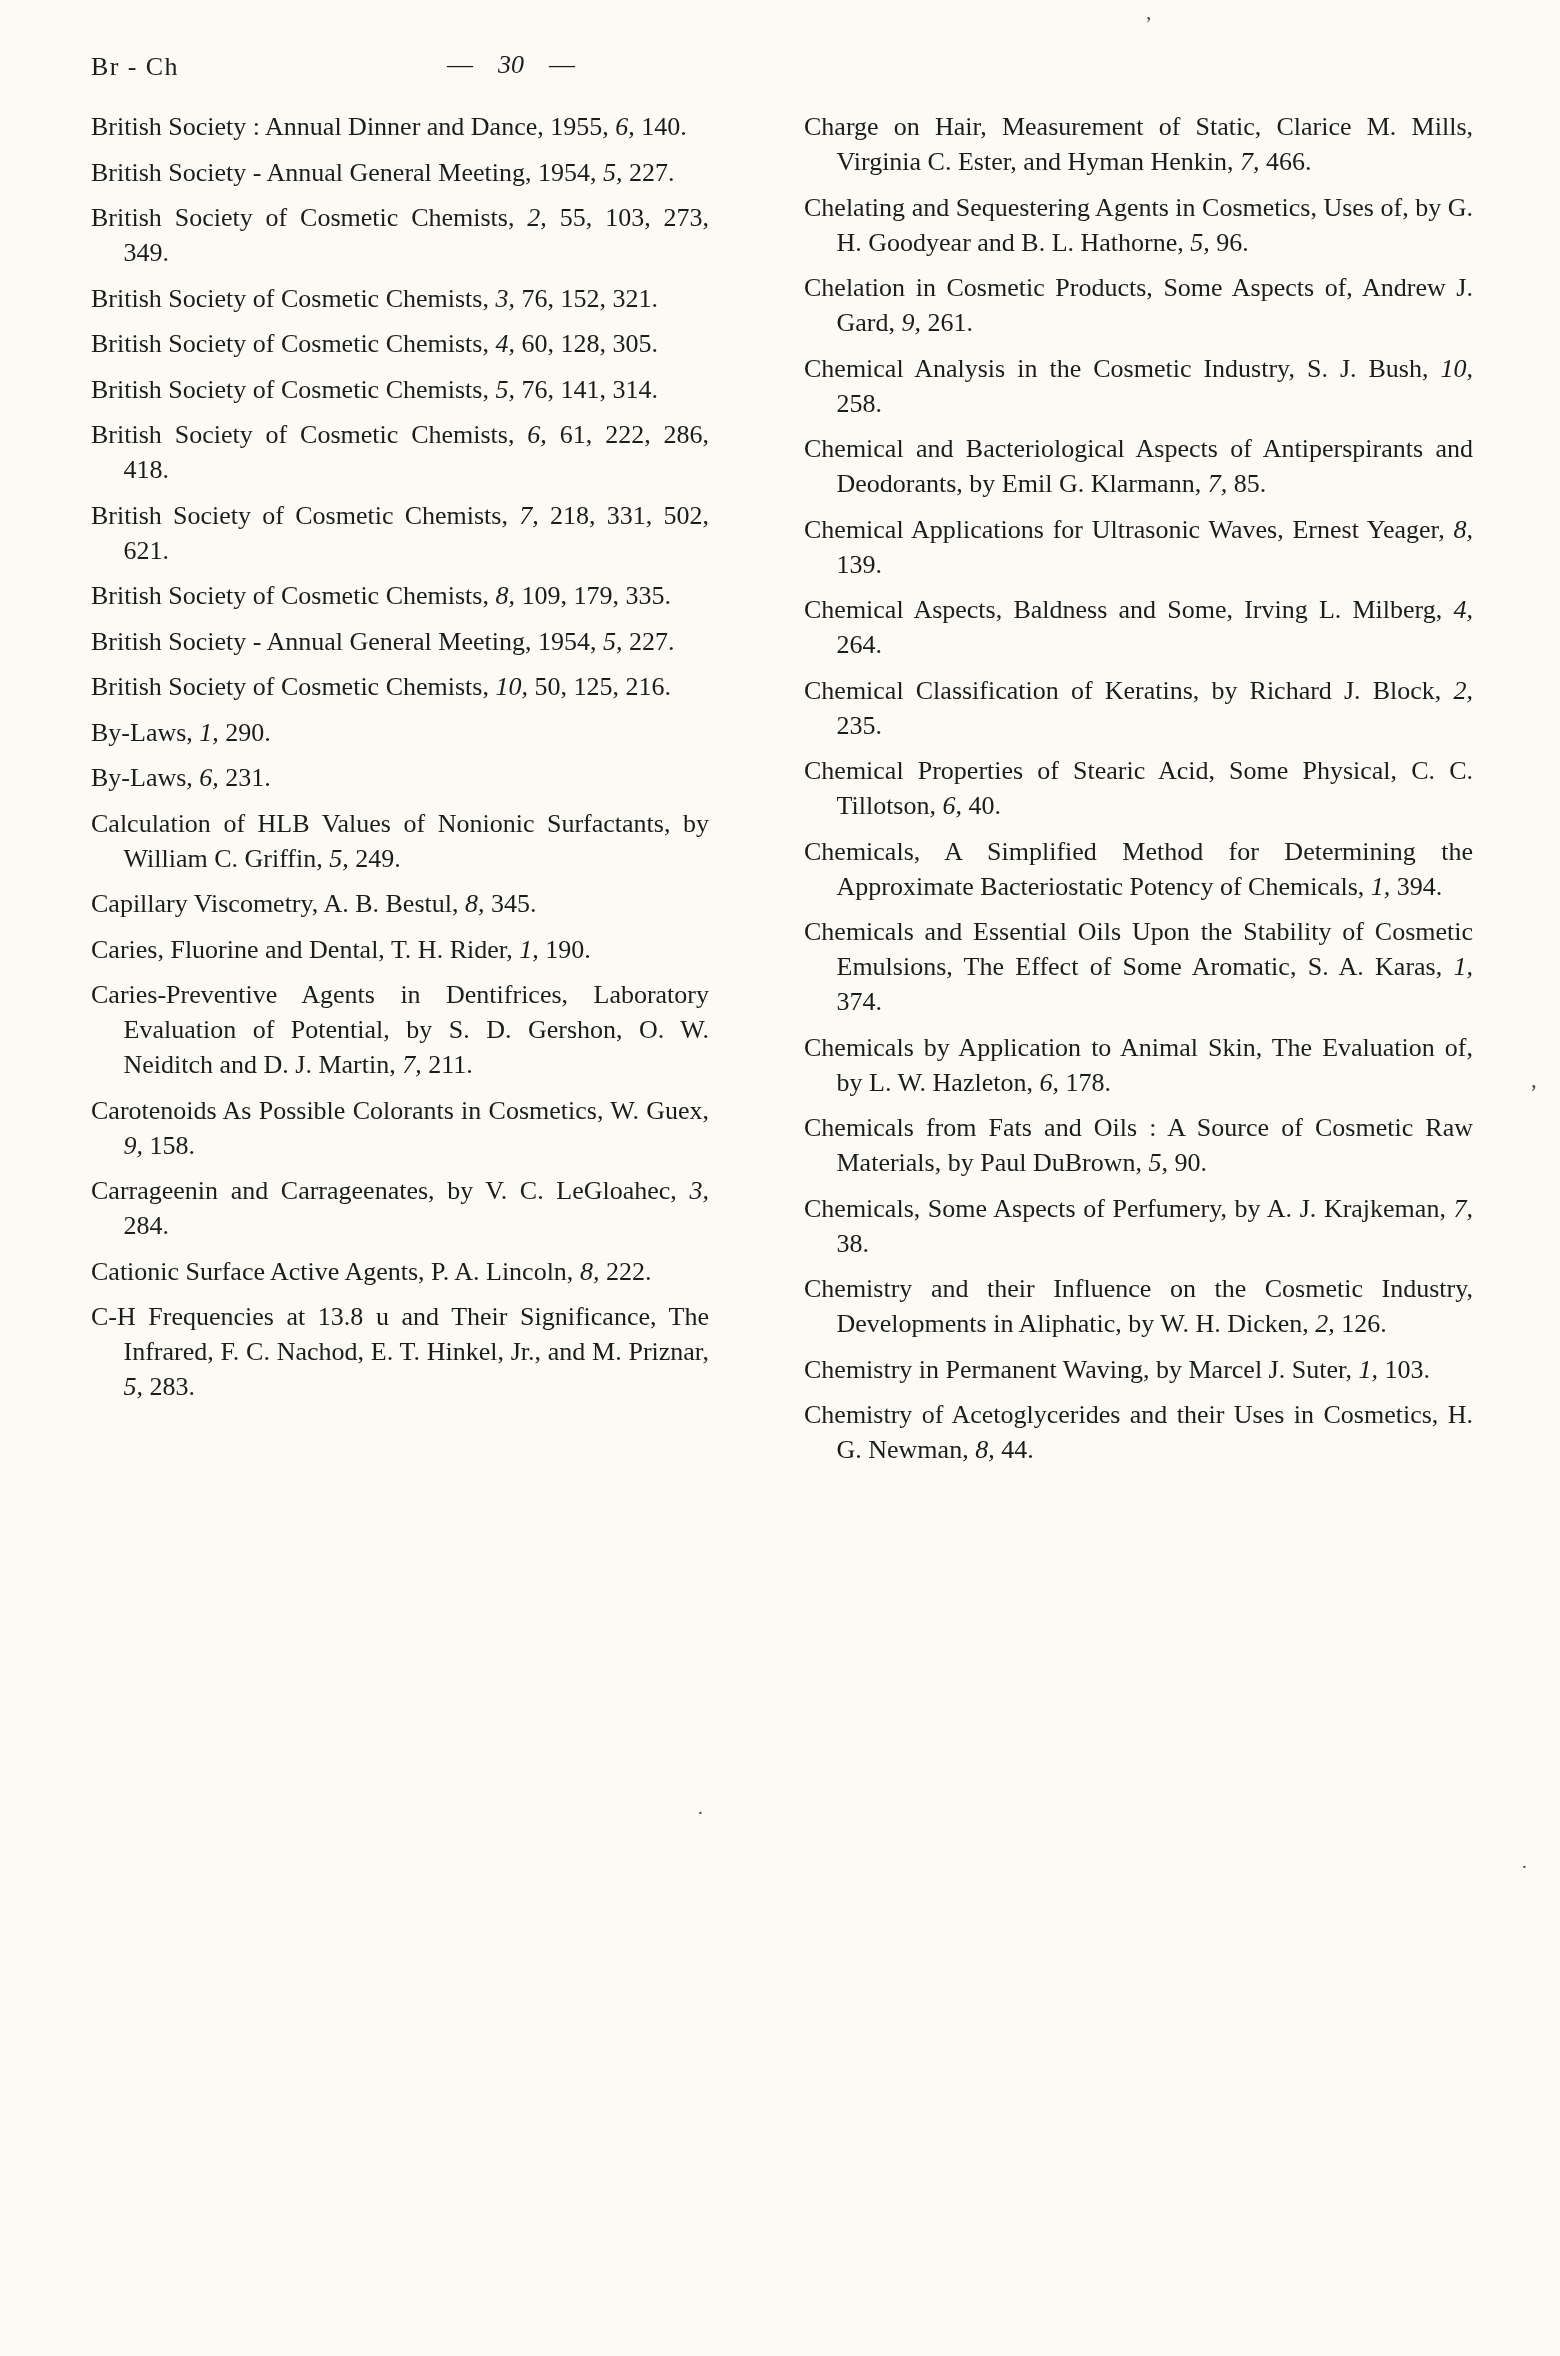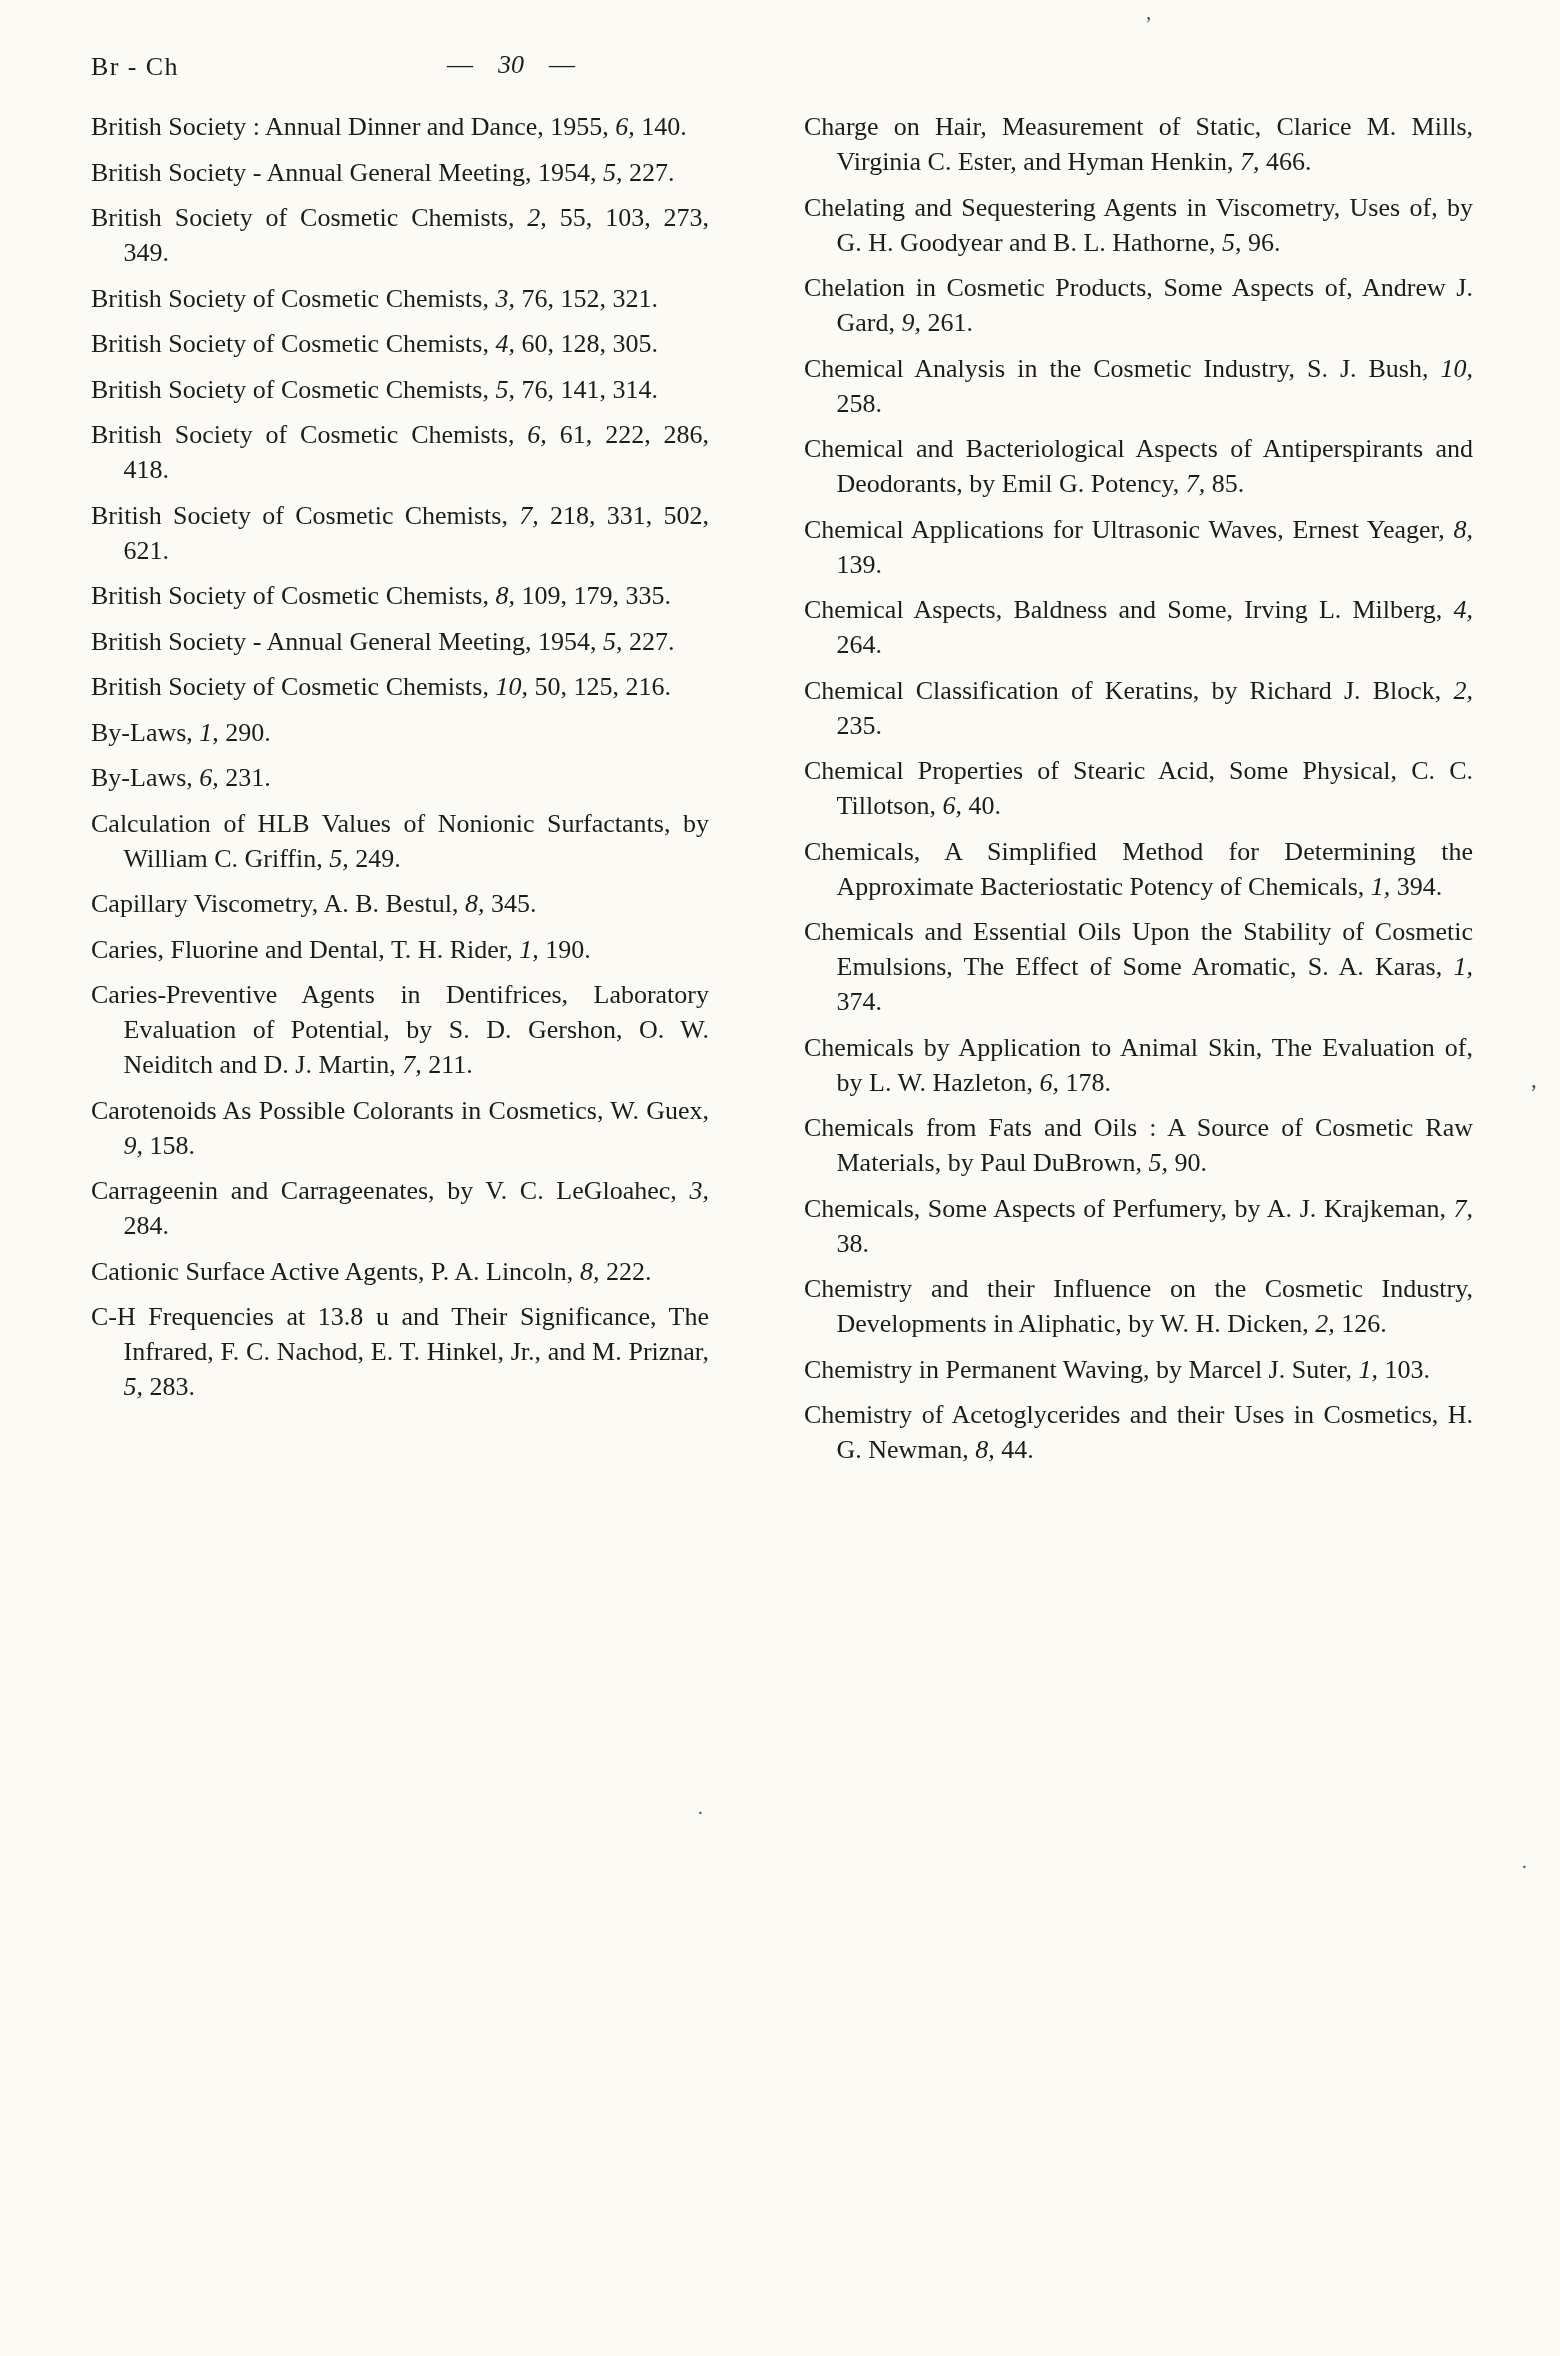--- a/index.html
+++ b/index.html
@@ -65,24 +65,24 @@
         <div class="entry"><span>Capillary Viscometry, A. B. Bestul, </span><span class="vol">8,</span><span> 345.</span></div>
         <div class="entry"><span>Caries, Fluorine and Dental, T. H. Rider, </span><span class="vol">1,</span><span> 190.</span></div>
         <div class="entry"><span>Caries-Preventive Agents in Dentifrices, Laboratory Evaluation of Potential, by S. D. Gershon, O. W. Neiditch and D. J. Martin, </span><span class="vol">7,</span><span> 211.</span></div>
         <div class="entry"><span>Carotenoids As Possible Colorants in Cosmetics, W. Guex, </span><span class="vol">9,</span><span> 158.</span></div>
         <div class="entry"><span>Carrageenin and Carrageenates, by V. C. LeGloahec, </span><span class="vol">3,</span><span> 284.</span></div>
         <div class="entry"><span>Cationic Surface Active Agents, P. A. Lincoln, </span><span class="vol">8,</span><span> 222.</span></div>
         <div class="entry"><span>C-H Frequencies at 13.8 u and Their Significance, The Infrared, F. C. Nachod, E. T. Hinkel, Jr., and M. Priznar, </span><span class="vol">5,</span><span> 283.</span></div>
       </div>
     <div class="col col-right" id="col-right">
         <div class="entry"><span>Charge on Hair, Measurement of Static, Clarice M. Mills, Virginia C. Ester, and Hyman Henkin, </span><span class="vol">7,</span><span> 466.</span></div>
-        <div class="entry"><span>Chelating and Sequestering Agents in Viscometry, Uses of, by G. H. Goodyear and B. L. Hathorne, </span><span class="vol">5,</span><span> 96.</span></div>
+        <div class="entry"><span>Chelating and Sequestering Agents in Cosmetics, Uses of, by G. H. Goodyear and B. L. Hathorne, </span><span class="vol">5,</span><span> 96.</span></div>
         <div class="entry"><span>Chelation in Cosmetic Products, Some Aspects of, Andrew J. Gard, </span><span class="vol">9,</span><span> 261.</span></div>
         <div class="entry"><span>Chemical Analysis in the Cosmetic Industry, S. J. Bush, </span><span class="vol">10,</span><span> 258.</span></div>
-        <div class="entry"><span>Chemical and Bacteriological Aspects of Antiperspirants and Deodorants, by Emil G. Potency, </span><span class="vol">7,</span><span> 85.</span></div>
+        <div class="entry"><span>Chemical and Bacteriological Aspects of Antiperspirants and Deodorants, by Emil G. Klarmann, </span><span class="vol">7,</span><span> 85.</span></div>
         <div class="entry"><span>Chemical Applications for Ultrasonic Waves, Ernest Yeager, </span><span class="vol">8,</span><span> 139.</span></div>
         <div class="entry"><span>Chemical Aspects, Baldness and Some, Irving L. Milberg, </span><span class="vol">4,</span><span> 264.</span></div>
         <div class="entry"><span>Chemical Classification of Keratins, by Richard J. Block, </span><span class="vol">2,</span><span> 235.</span></div>
         <div class="entry"><span>Chemical Properties of Stearic Acid, Some Physical, C. C. Tillotson, </span><span class="vol">6,</span><span> 40.</span></div>
         <div class="entry"><span>Chemicals, A Simplified Method for Determining the Approximate Bacteriostatic Potency of Chemicals, </span><span class="vol">1,</span><span> 394.</span></div>
         <div class="entry"><span>Chemicals and Essential Oils Upon the Stability of Cosmetic Emulsions, The Effect of Some Aromatic, S. A. Karas, </span><span class="vol">1,</span><span> 374.</span></div>
         <div class="entry"><span>Chemicals by Application to Animal Skin, The Evaluation of, by L. W. Hazleton, </span><span class="vol">6,</span><span> 178.</span></div>
         <div class="entry"><span>Chemicals from Fats and Oils : A Source of Cosmetic Raw Materials, by Paul DuBrown, </span><span class="vol">5,</span><span> 90.</span></div>
         <div class="entry"><span>Chemicals, Some Aspects of Perfumery, by A. J. Krajkeman, </span><span class="vol">7,</span><span> 38.</span></div>
         <div class="entry"><span>Chemistry and their Influence on the Cosmetic Industry, Developments in Aliphatic, by W. H. Dicken, </span><span class="vol">2,</span><span> 126.</span></div>

